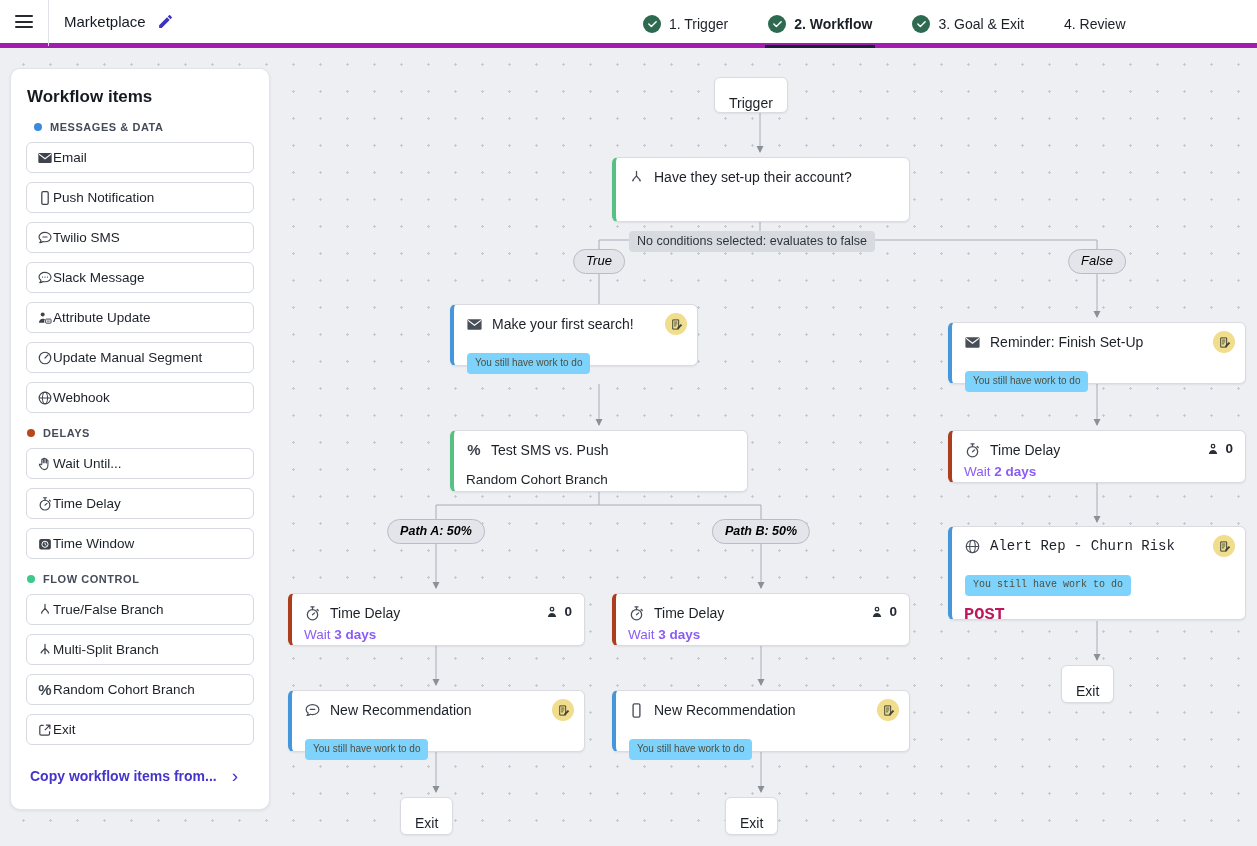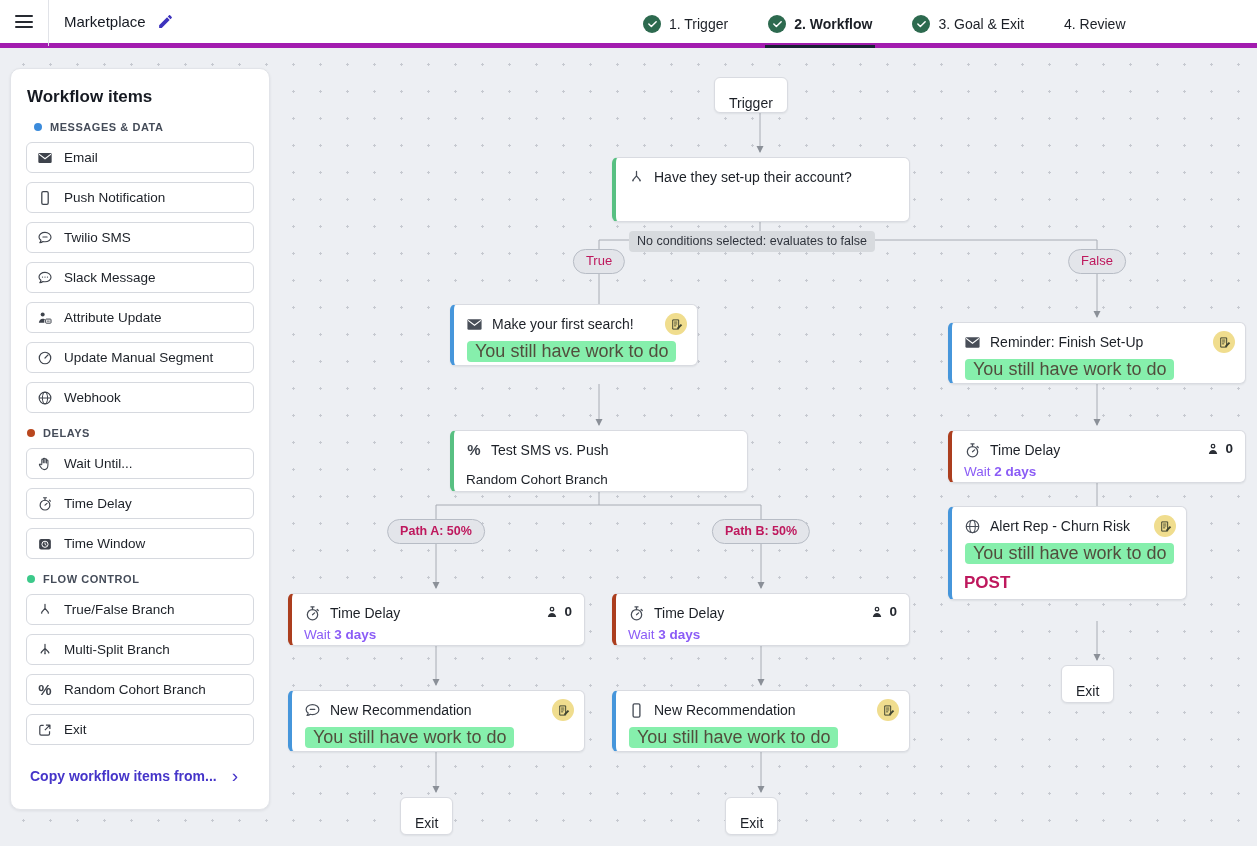--- a/index.html
+++ b/index.html
@@ -38,59 +38,59 @@
   
   .sidebar { position:absolute; left:10px; top:20px; width:260px; height:742px; background:#fff;
              border:1px solid #e2e4e9; border-radius:10px; box-shadow:0 1px 3px rgba(20,24,34,.08);
              padding:14px 15px; z-index:4; }
   .sb-title { font-size:17px; font-weight:700; color:#161a22; margin:4px 0 14px 1px; }
   .sb-sec { display:flex; align-items:center; gap:8px; margin:14px 0 9px 1px; font-size:11px;
             font-weight:700; letter-spacing:.05em; color:#454c59; }
   .sb-sec.first { margin-top:2px;padding-left:7px; }
   .dot { width:8px; height:8px; border-radius:50%; flex:0 0 auto; }
   .dot-blue { background:#3b8bdb; } .dot-orange { background:#b9471e; } .dot-green { background:#3cc98a; }
-  .sb-item { display:flex; align-items:center; gap:11px; height:31px; border:1px solid #d6d9df;
+  .sb-item { display:flex; align-items:center; height:31px; border:1px solid #d6d9df;
              border-radius:6px; padding:0 10px; margin-bottom:9px; font-size:13.5px; color:#1c2027;
              background:#fff; cursor:grab; }
   .sb-item .ic { width:16px; height:16px; color:#3e434c; flex:0 0 auto; }
   .pct { width:16px; text-align:center; font-size:15px; font-weight:600; color:#3e434c; flex:0 0 auto; }
   .copy-link { display:flex; align-items:center; margin:23px 0 0 4px; font-size:14px;
                font-weight:700; color:#4534c9; cursor:pointer; }
   .copy-link .chev { margin-left:15px; font-size:19px; line-height:14px; font-weight:400; }
 
   
   .node { position:absolute; background:#fff; border:1px solid #d9dbe1; border-radius:6px;
           box-shadow:0 1px 2px rgba(20,24,34,.07); display:flex; flex-direction:column;
           align-items:flex-start; padding:9px 12px; z-index:2; cursor:pointer; }
   .acc-green { border-left:4px solid #58c082; }
   .acc-blue  { border-left:4px solid #4696db; }
   .acc-rust  { border-left:4px solid #ac3e1e; }
   .trow { display:flex; align-items:center; gap:9px; line-height:20px; }
   .trow .ic { width:17px; height:17px; color:#484e58; flex:0 0 auto; }
   .ntitle { font-size:14px; color:#1c2027; white-space:nowrap; }
   .nsub { margin-top:10px; font-size:13.5px; color:#1c2027; line-height:19px; }
-  .warn { display:inline-block; margin:7px 0 0 1px; padding:2px 8px 3px; background:#86efac;
-          border-radius:4px; font-size:18px; color:#514e3d; line-height:16px; white-space:nowrap; }
+  .warn { display:inline-block; margin:19px 0 0 1px; padding:2px 8px 3px; background:#7dd3fc;
+          border-radius:4px; font-size:10px; color:#514e3d; line-height:16px; white-space:nowrap; }
   .gbadge { display:inline-block; margin:8px 0 0 1px; padding:2px 8px 3px; background:#d7dade;
             border-radius:4px; font-size:12.5px; color:#2f333c; line-height:16px; white-space:nowrap; }
   .waitline { margin-top:3px; font-size:13.5px; line-height:18px; color:#8b5cf6; }
   .waitline b { font-weight:700; }
   .postline { margin-top:9px; font-size:17px; font-weight:700; color:#be185d; }
   .count { position:absolute; top:10px; right:12px; display:flex; align-items:center; gap:5px;
            font-size:13.5px; font-weight:600; color:#23272e; }
   .count .ic { width:14px; height:14px; color:#2b2f36; }
   .note-chip { position:absolute; top:8px; right:10px; width:22px; height:22px; border-radius:50%;
                background:#f0dd8e; display:flex; align-items:center; justify-content:center;
                color:#3f4430; cursor:pointer; border:none; }
   .note-chip .ic { width:13px; height:13px; }
   .node-small { flex-direction:column; align-items:center; gap:9px; padding:8px 14px; }
   .node-small .ic { width:15px; height:15px; color:#33373e; }
   .pill { position:absolute; transform:translateX(-50%); background:#e3e5ea; border:1px solid #b7bcc5;
-          border-radius:999px; padding:2px 12px 3px; font-size:13px; color:#be185d; z-index:2;
-          line-height:18px; white-space:nowrap; }
+          border-radius:999px; padding:2px 12px 3px; font-size:13px; color:#000000; z-index:2;
+          line-height:18px; white-space:nowrap;font-style:italic; }
   .pill.bold { font-weight:700; font-size:12.5px; }
 </style>
 </head>
 <body>
 
 <svg width="0" height="0" style="position:absolute">
   <defs>
     <symbol id="i-pencil" viewBox="0 0 24 24">
         <path d="M3 17.3V21h3.7L17.9 9.8l-3.7-3.7L3 17.3zM20.8 6.9c.4-.4.4-1 0-1.4l-2.3-2.3c-.4-.4-1-.4-1.4 0l-1.9 1.9 3.7 3.7 1.9-1.9z" fill="currentColor"></path>
       </symbol>
@@ -350,21 +350,21 @@
       </div>
       <span class="waitline"><span>Wait</span> <b>2 days</b></span>
       <span class="count">
         <svg class="ic">
             <use href="#i-person"></use>
           </svg>
         <span>0</span>
       </span>
     </div>
 
-    <div class="node acc-blue" style="left:948px; top:458px; width:239px; height:94px;">
+    <div class="node acc-blue" style="left:948px; top:478px; width:298px; height:94px;font-family:Liberation Mono, monospace;">
       <div class="trow">
         <svg class="ic">
             <use href="#i-globe"></use>
           </svg>
         <span class="ntitle">Alert Rep - Churn Risk</span>
       </div>
       <span class="warn">You still have work to do</span>
       <span class="postline">POST</span>
       <button class="note-chip">
           <svg class="ic">

